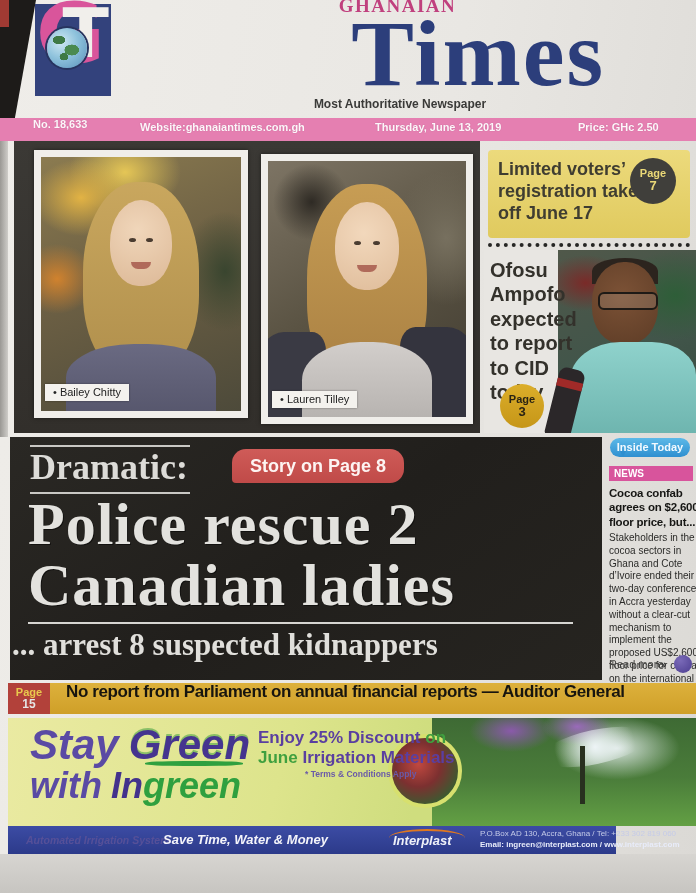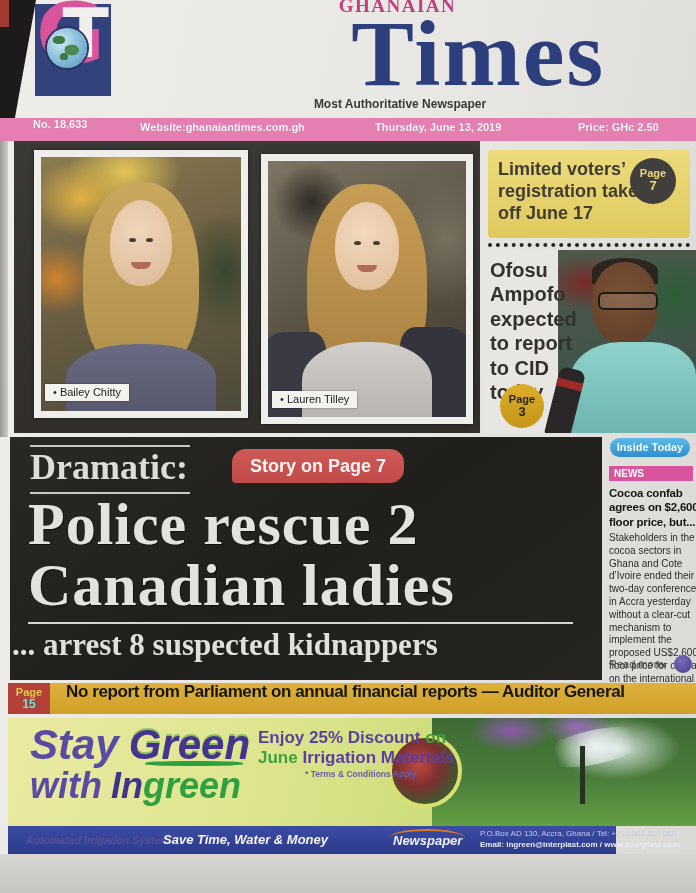--- a/index.html
+++ b/index.html
@@ -122,21 +122,21 @@
                font:700 18px/1 "Liberation Sans",sans-serif;color:#fdf4f2;}
   .hl{position:absolute;left:18px;font:700 60px/1 "Liberation Serif",serif;letter-spacing:1px;color:#e3e2de;text-shadow:1px 1px 0 rgba(0,0,0,.5);}
   .hl1{top:57px;} .hl2{top:118px;}
   .sub-rule{position:absolute;left:18px;top:185px;width:545px;border-top:2px solid #d6d5d1;}
   .subhead{position:absolute;left:2px;top:192px;font:700 31px/1 "Liberation Serif",serif;color:#e0dfdb;}
 
   
   .gold-strip{left:8px;top:683px;width:688px;height:31px;background:linear-gradient(180deg,#ddb13c,#cf9f28);}
   .page15{position:absolute;left:0;top:0;width:42px;height:31px;background:#b2413a;text-align:center;}
   .page15 .pw{display:block;font:700 11px/1 "Liberation Sans",sans-serif;color:#e9c94d;padding-top:4px;}
-  .page15 .pn{display:block;font:700 12px/1 "Liberation Sans",sans-serif;color:#5eead4;}
+  .page15 .pn{display:block;font:700 12px/1 "Liberation Sans",sans-serif;color:#e5e5e5;}
   .strip-text{position:absolute;left:58px;top:0;font:700 17px/1.1 "Liberation Sans",sans-serif;letter-spacing:-.4px;color:#17150f;}
 
   
   .ad-main{left:8px;top:718px;width:688px;height:108px;overflow:hidden;
            background:linear-gradient(105deg,#eaeaa2 0%,#dde48c 40%,#cfdd7e 60%);}
   .garden{position:absolute;left:424px;top:0;width:264px;height:108px;background:
       radial-gradient(60px 30px at 30% 12%,#8a5aaa 0%,rgba(138,90,170,0) 70%),
       radial-gradient(50px 26px at 55% 8%,#9a6aba 0%,rgba(154,106,186,0) 70%),
       radial-gradient(90px 45px at 70% 28%,rgba(242,248,252,.85) 0%,rgba(242,248,252,0) 70%),
       linear-gradient(180deg,#3e6a34 0%,#4a7c3a 55%,#63a044 100%);}
@@ -251,21 +251,21 @@
   <div class="abs cocoa-title">Cocoa confab agrees on $2,600 floor price, but...</div>
   <div class="abs cocoa-body">Stakeholders in the cocoa sectors in Ghana and Cote d’Ivoire ended their two-day conference in Accra yesterday without a clear-cut mechanism to implement the proposed US$2,600 floor price for cocoa on the international market.</div>
   <div class="abs read-more">
     <span>Read more</span>
     <span class="rm-arrow">»</span>
   </div>
   <div class="abs rm-badge"></div>
 
   <div class="abs headline-box">
     <span class="kicker">Dramatic:</span>
-    <span class="story-badge">Story on Page 7</span>
+    <span class="story-badge">Story on Page 8</span>
     <div class="hl hl1">Police rescue 2</div>
     <div class="hl hl2">Canadian ladies</div>
     <div class="sub-rule"></div>
     <div class="subhead">... arrest 8 suspected kidnappers</div>
   </div>
 
   <div class="abs gold-strip">
     <div class="page15">
       <span class="pw">Page</span>
       <span class="pn">15</span>
@@ -290,20 +290,20 @@
       <span class="purple">25% Discount</span>
       <span class="greent">on</span><br>
       <span class="greent">June</span>
       <span class="purple">Irrigation Materials</span>
     </div>
     <div class="terms">* Terms &amp; Conditions Apply</div>
   </div>
   <div class="abs ad-footer">
     <span class="auto-text">Automated Irrigation System</span>
     <span class="slogan">Save Time, Water &amp; Money</span>
-    <span class="interplast">Newspaper</span>
+    <span class="interplast">Interplast</span>
     <span class="contact">
       <span class="c1">P.O.Box AD 130, Accra, Ghana / Tel: +233 302 819 060</span><br>
       <span class="c2">Email: ingreen@interplast.com / www.interplast.com</span>
     </span>
   </div>
 
 </div>
 
 </body></html>

